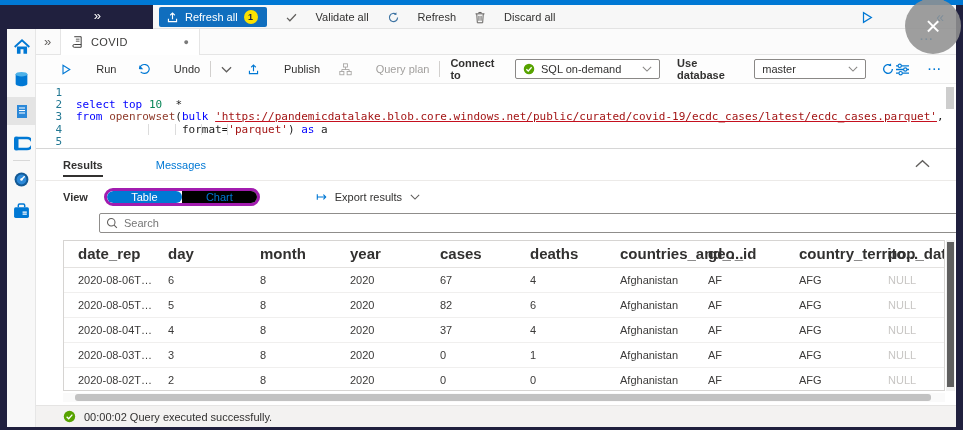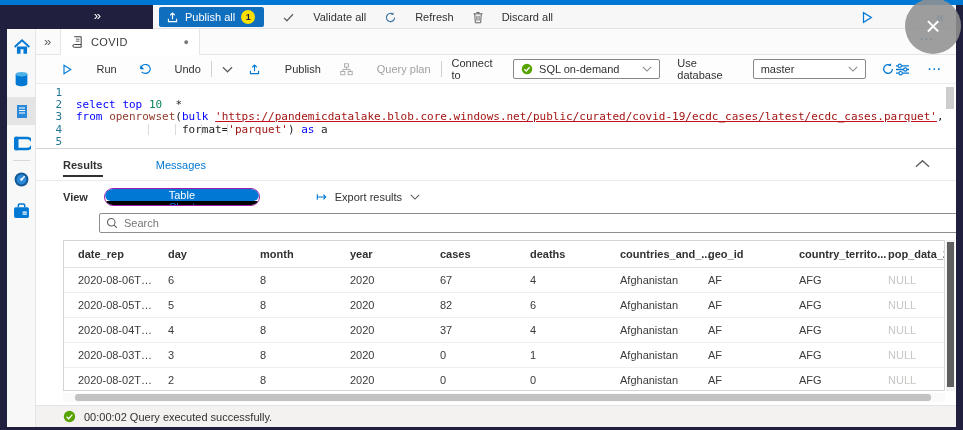--- a/index.html
+++ b/index.html
@@ -29,21 +29,21 @@
   .tab-chev { position:absolute; left:8px; top:5px; color:#605e5c; font-size:13px; cursor:pointer; }
   .tab { position:absolute; left:24px; top:0; width:140px; height:26px; background:#fff; border-right:1px solid #e5e5e5; border-left:1px solid #e5e5e5; display:flex; align-items:center; gap:7px; padding:0 10px; cursor:pointer; }
   .tab-label { letter-spacing:.4px; color:#3b3a39; }
   .dirty { margin-left:auto; color:#7a7a7a; font-size:9px; }
   .tab-overflow { position:absolute; right:22px; top:4px; color:#0078d4; font-weight:bold; letter-spacing:1px; cursor:pointer; }
 
   
   .querybar { left:36px; top:55px; width:920px; height:29px; background:#fdfdfd; border-bottom:1px solid #ebebeb; display:flex; align-items:center; z-index:4; }
   .qitem { display:flex; align-items:center; gap:24px; cursor:pointer; white-space:nowrap; }
   .qsep { width:1px; height:16px; background:#d2d0ce; margin:0 10px; }
-  .qlabel { font-weight:normal; color:#323130; }
+  .qlabel { font-weight:bold; color:#323130; }
   .disabled { color:#a19f9d; }
   .dropdown { display:flex; align-items:center; gap:6px; border:1px solid #8a8886; background:#fff; border-radius:2px; height:20px; padding:0 7px; cursor:pointer; }
   .dd-chevron { margin-left:auto; }
   .q-right { margin-left:auto; display:flex; align-items:center; gap:18px; padding-right:14px; color:#0078d4; }
 
   
   .editor { left:36px; top:84px; width:920px; height:64px; background:#fff; font-family:"DejaVu Sans Mono", monospace; font-size:11px; padding-top:3px; cursor:text; }
   .code-line { height:12.2px; line-height:12.2px; white-space:pre; display:flex; }
   .ln { width:40px; text-align:right; padding-right:14px; color:#237893; flex:0 0 auto; }
   .tok-kw { color:#0000ff; }
@@ -59,34 +59,34 @@
   .results-top-border { left:36px; top:148px; width:920px; height:1px; background:#d6d6d6; }
   .rtabs { left:36px; top:149px; width:920px; height:32px; border-bottom:1px solid #eceae8; background:#fff; display:flex; align-items:center; padding-left:27px; gap:53px; }
   .rtab { height:32px; display:flex; align-items:center; cursor:pointer; position:relative; }
   .rtab.active { color:#323130; font-weight:bold; }
   .rtab.active::after { content:""; position:absolute; left:0; right:0; bottom:4px; height:2px; background:#323130; }
   .rtab.inactive { color:#0078d4; }
   .collapse-chev { position:absolute; right:26px; top:10px; cursor:pointer; }
 
   .viewrow { left:36px; top:181px; width:920px; height:31px; background:#fff; display:flex; align-items:center; padding-left:27px; }
   .view-label { font-weight:bold; margin-right:16px; }
-  .pill { display:flex; height:18px; border:1px solid #a21caf; border-radius:11px; overflow:hidden; width:156px;flex-direction:column; }
+  .pill { display:flex; height:18px; border:3px solid #a21caf; border-radius:11px; overflow:hidden; width:156px; }
   .pill-seg { flex:1; display:flex; align-items:center; justify-content:center; cursor:pointer; }
   .pill-seg.sel { background:#0078d4; color:#fff; border-radius:11px; }
   .pill-seg.unsel { background:#000000; color:#0078d4; }
   .export { display:flex; align-items:center; gap:8px; margin-left:56px; cursor:pointer; }
   .export .arrow { color:#0078d4; font-size:13px; }
 
   .searchbox { left:63px; top:213px; width:882px; height:20px; border:1px solid #8f8d8b; border-radius:2px; background:#fff; display:flex; align-items:center; padding:0 6px; gap:6px;margin-left:36px; }
   .searchbox input { border:none; outline:none; flex:1; font-family:inherit; font-size:11px; color:#323130; background:transparent; }
   .searchbox input::placeholder { color:#767676; }
 
   .grid { left:63px; top:240px; width:882px; height:151px; border:1px solid #d6d4d2; background:#fff; overflow:hidden; }
   table { border-collapse:collapse; table-layout:fixed; width:882px; }
-  th { font-weight:bold; text-align:left; padding:0 0 0 14px; height:26px; color:#323130; font-size:11px; border-bottom:1px solid #e4e2e0; }
+  th { font-weight:bold; text-align:left; padding:0 0 0 14px; height:26px; color:#323130; font-size:15px; border-bottom:1px solid #e4e2e0; }
   td { padding:0 0 0 14px; height:25px; color:#3b3a39; font-size:11px; border-bottom:1px solid #f0efee; overflow:hidden; white-space:nowrap; text-overflow:ellipsis; }
   td.null { color:#c8c6c4; }
   .vscroll { left:946px; top:240px; width:9px; height:151px; background:#f1f1f1; }
   .vscroll .thumb { position:absolute; left:1px; top:2px; width:7px; height:145px; background:#5f5f5f; cursor:grab; }
   .hscroll { left:63px; top:393px; width:882px; height:9px; background:#fafafa; }
   .hscroll .thumb { position:absolute; left:12px; top:1px; width:856px; height:7px; background:#c2c2c2; border-radius:3px; cursor:grab; }
 
   .statusbar { left:36px; top:405px; width:920px; height:22px; background:#f3f2f1; border-top:1px solid #e5e4e3; display:flex; align-items:center; padding-left:27px; gap:8px; }
 
   
@@ -112,21 +112,21 @@
       <span class="chev">»</span>
     </div>
     <div class="cmd-items">
       <button class="btn-primary">
         <span>
           <svg width="13" height="13" viewBox="0 0 16 16">
               <path d="M8 10V2.6M5.2 5.2 8 2.4l2.8 2.8" stroke="#fff" stroke-width="1.4" fill="none"></path>
               <path d="M3 9.5V13h10V9.5" stroke="#fff" stroke-width="1.4" fill="none"></path>
             </svg>
         </span>
-        <span>Publish all</span>
+        <span>Refresh all</span>
         <span class="badge">1</span>
       </button>
       <span class="cmd-item">
         <span>
           <svg width="13" height="13" viewBox="0 0 16 16">
               <path d="M2.5 8.5 6 12l7.5-8" stroke="#605e5c" stroke-width="1.5" fill="none"></path>
             </svg>
         </span>
         <span>Validate all</span>
       </span>

